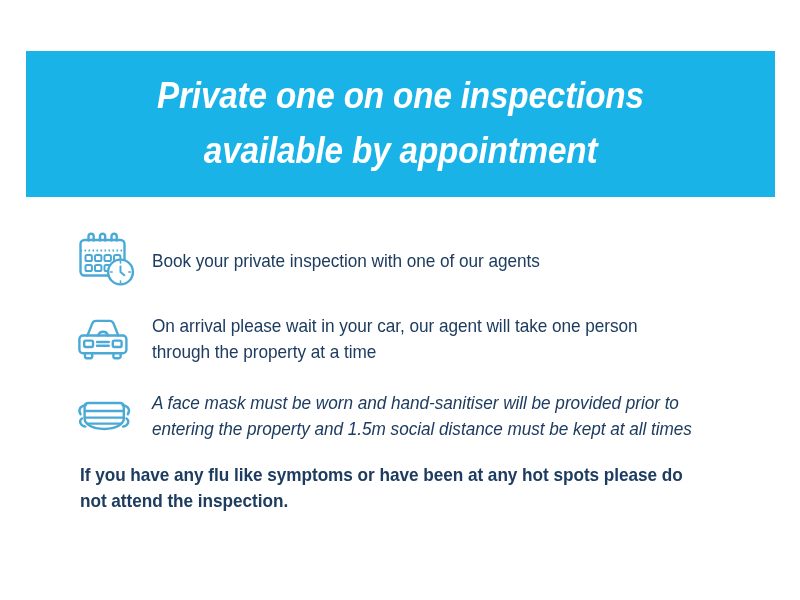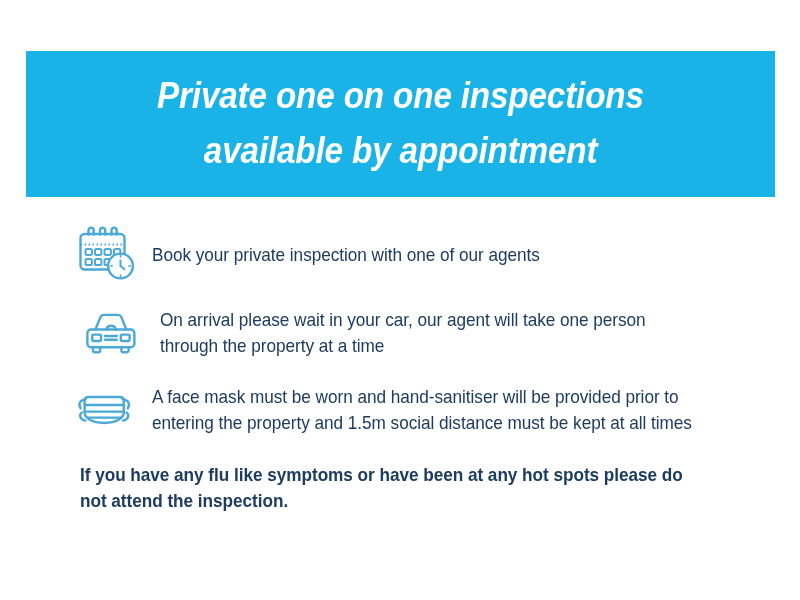--- a/index.html
+++ b/index.html
@@ -44,21 +44,21 @@
     line-height: 1.48;
     text-align: center;
     transform: scaleX(0.90);
     white-space: nowrap;
   }
 
   
   .list {
     position: absolute;
     left: 0;
-    top: 225px;
+    top: 231px;
     width: 800px;
   }
   .row {
     display: flex;
     align-items: flex-start;
     margin-bottom: 20px;
   }
   .row .icon-cell {
     width: 76px;
     min-width: 76px;
@@ -78,22 +78,22 @@
     font-size: 18.5px;
     line-height: 1.42;
     font-weight: 400;
     letter-spacing: -0.05px;
     transform: scaleX(0.93);
     transform-origin: left center;
   }
 
   
   .row-1 { margin-bottom: 26px; }
-  .row-2 { margin-bottom: 24px; padding-left: 8px; }
-  .row-3 { margin-bottom: 0; }
+  .row-2 { margin-bottom: 24px; }
+  .row-3 { margin-bottom: 0; font-style: italic; }
 
   .row-1 .icon-cell { padding-top: 0px; }
   .row-2 .icon-cell { padding-top: 4px; }
   .row-3 .icon-cell { padding-top: 4px; }
 
   .row-1 .text-cell { padding-top: 17px; }
   .row-2 .text-cell { padding-top: 0px; }
   .row-3 .text-cell { padding-top: 0px; }
 
   

